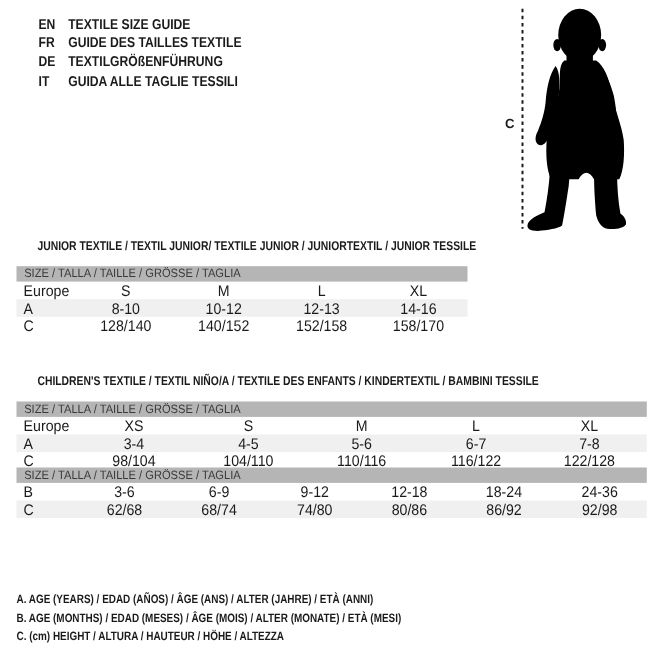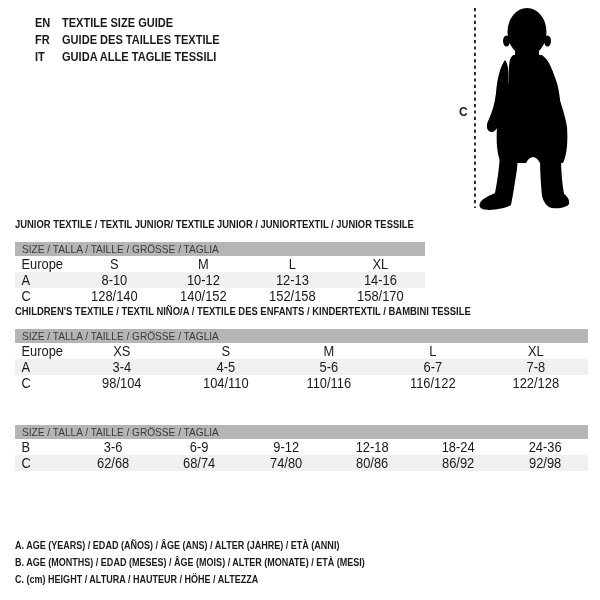--- a/index.html
+++ b/index.html
@@ -17,23 +17,23 @@
   .lang-code{width:27px;}
   
   .figure{position:absolute;left:455px;top:5px;width:145px;height:210px;}
   .figure svg{position:absolute;left:0;top:0;}
   .measure-label{
     position:absolute;left:4px;top:100px;font-weight:bold;font-size:12px;
   }
   
   .size-table{position:absolute;left:15px;}
   .table-1{top:217px;width:410px;}
-  .table-2{top:304px;width:573px;}
+  .table-2{top:340px;width:573px;}
   .table-3{top:425px;width:573px;}
-  .t-title{margin-bottom:10px;}
+  .t-title{margin-bottom:10px;margin-left:19px;}
   .table-3 .t-title{margin-bottom:6px;}
   .t-title-line{
     font-weight:bold;font-size:11.5px;line-height:15px;white-space:nowrap;
     transform:scaleX(0.82);transform-origin:0 50%;
   }
   .size-bar{
     height:14px;line-height:14px;background:#b5b5b5;padding-left:7px;
     font-size:11px;color:#3a3a3a;white-space:nowrap;
   }
   .size-bar-text{display:inline-block;transform:scaleX(0.92);transform-origin:0 50%;}
@@ -52,20 +52,21 @@
   }
 </style>
 </head>
 <body>
 
 <div class="canvas">
 
   <div class="lang-header">
       <div class="lang-row"><span class="lang-code">EN</span><span class="lang-label">TEXTILE SIZE GUIDE</span></div>
       <div class="lang-row"><span class="lang-code">FR</span><span class="lang-label">GUIDE DES TAILLES TEXTILE</span></div>
+      <div class="lang-row"><span class="lang-code">DE</span><span class="lang-label">TEXTILGRÖßENFÜHRUNG</span></div>
       <div class="lang-row"><span class="lang-code">IT</span><span class="lang-label">GUIDA ALLE TAGLIE TESSILI</span></div>
     </div>
 
   <div class="figure">
     <span class="measure-label">C</span>
     <svg width="145" height="210" viewBox="0 0 145 210">
       <line x1="20" y1="3" x2="20" y2="203" stroke="#1a1a1a" stroke-width="1.8" stroke-dasharray="3.2 3.2"></line>
       <g fill="#000000">
         <ellipse cx="72" cy="27" rx="19.5" ry="24"></ellipse>
         <ellipse cx="51.5" cy="36" rx="3.5" ry="5.5"></ellipse>

